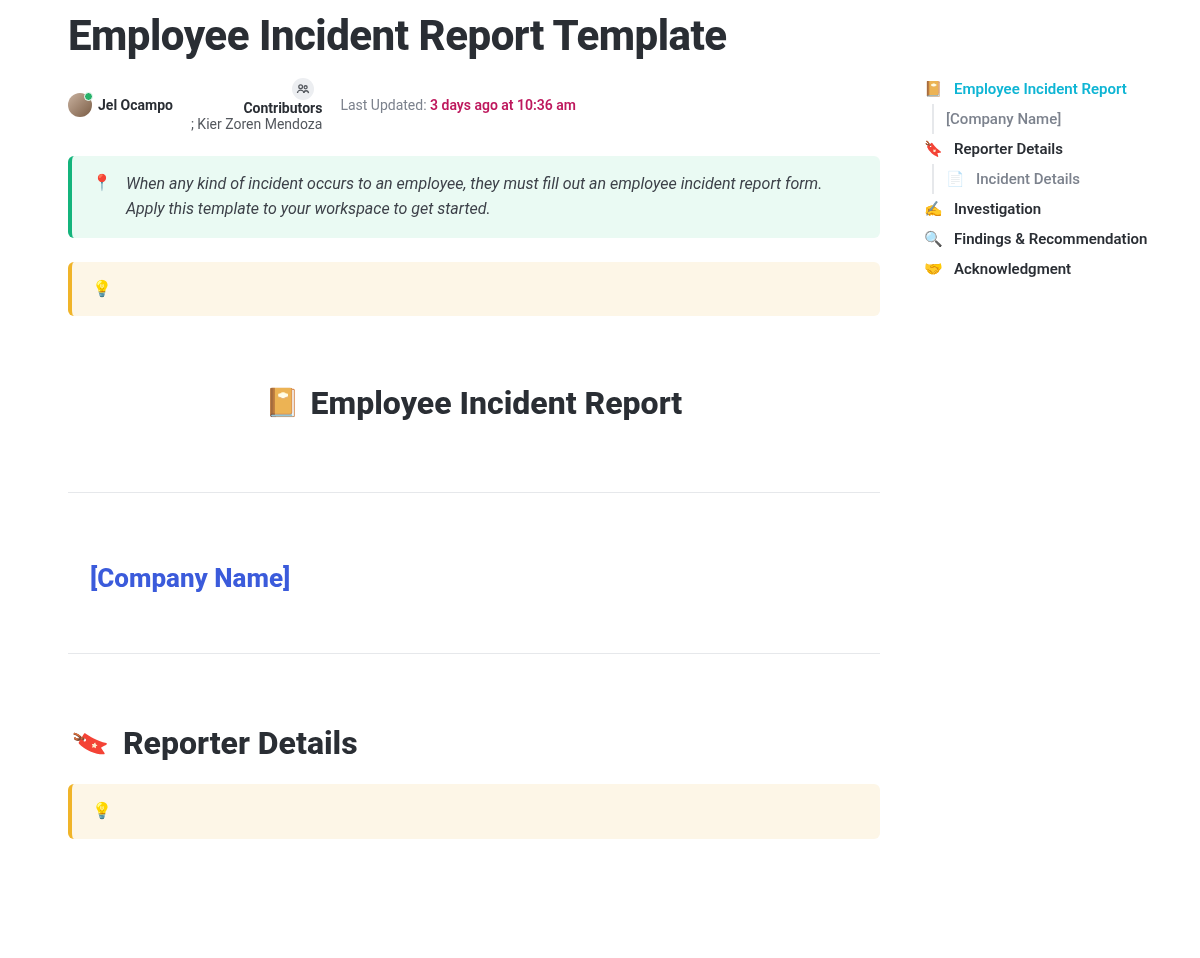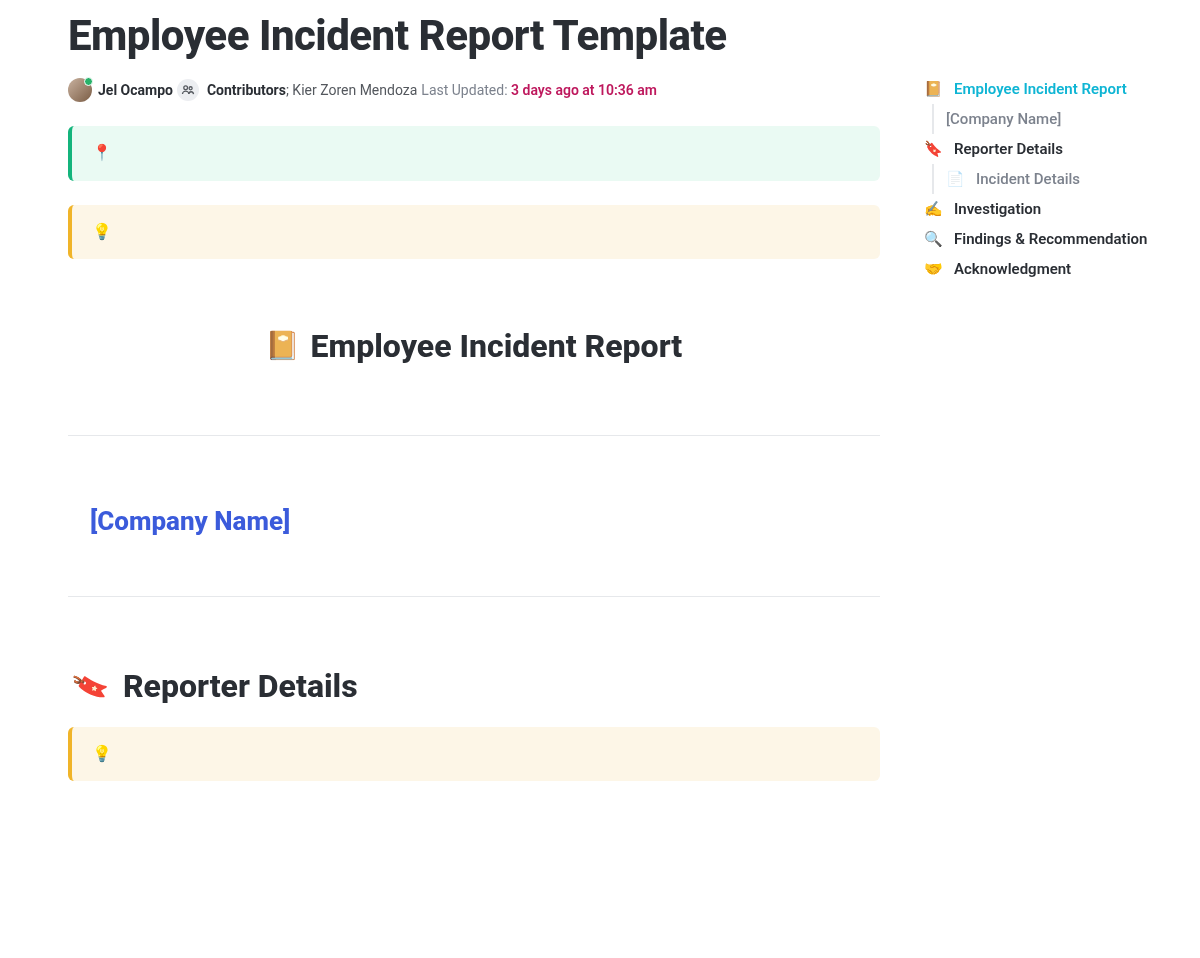--- a/index.html
+++ b/index.html
@@ -23,21 +23,21 @@
   .page-title {
     font-size: 42px;
     font-weight: 800;
     letter-spacing: -0.5px;
     margin-bottom: 18px;
     line-height: 1.15;
   }
   .byline {
     display: flex;
     align-items: center;
-    gap: 4px;
+    gap: 18px;
     font-size: 14px;
     color: #54585e;
     margin-bottom: 24px;
   }
   .avatar {
     width: 24px;
     height: 24px;
     border-radius: 50%;
     background: linear-gradient(135deg,#c9b2a0 0%, #7a5c44 100%);
     display: inline-block;
@@ -46,21 +46,21 @@
     vertical-align: middle;
   }
   .avatar::after{
     content:"";
     position:absolute;
     width:7px;height:7px;border-radius:50%;
     background:#27b26a;border:1.5px solid #fff;
     top:-1px;right:-1px;
   }
   .author-wrap { display:flex; align-items:center; font-weight:700; color:#2a2e34;}
-  .contrib-wrap { display:flex; align-items:center; color:#54585e;}
+  .contrib-wrap { display:flex; align-items:flex-end; color:#54585e;flex-direction:column;}
   .contrib-icon {
     width:22px;height:22px;border-radius:50%;
     background:#eceef1;
     display:inline-flex;align-items:center;justify-content:center;
     font-size:12px;margin-right:8px;color:#54585e;font-weight:700;
   }
   .contrib-label { font-weight:700; color:#2a2e34;}
   .contrib-names { font-weight:400; color:#54585e;}
   .updated-wrap { color:#7c828d; font-size:14px;}
   .updated-val { color:#be185d; font-weight:600;}
@@ -193,20 +193,21 @@
         <span class="contrib-label">Contributors</span>
           <span class="contrib-names"><span>; </span><span>Kier Zoren Mendoza</span></span>
       </div>
       <div class="updated-wrap">
         <span>Last Updated: </span><span class="updated-val">3 days ago at 10:36 am</span>
       </div>
     </div>
 
     <div class="callout callout-green">
       <span class="callout-emoji">📍</span>
+      <div class="callout-text">When any kind of incident occurs to an employee, they must fill out an employee incident report form. Apply this template to your workspace to get started.</div>
     </div>
 
     <div class="callout callout-yellow">
       <span class="callout-emoji">💡</span>
     </div>
 
     <h2 class="section-h1">
       <span class="emj">📔</span><span>Employee Incident Report</span>
     </h2>
 

